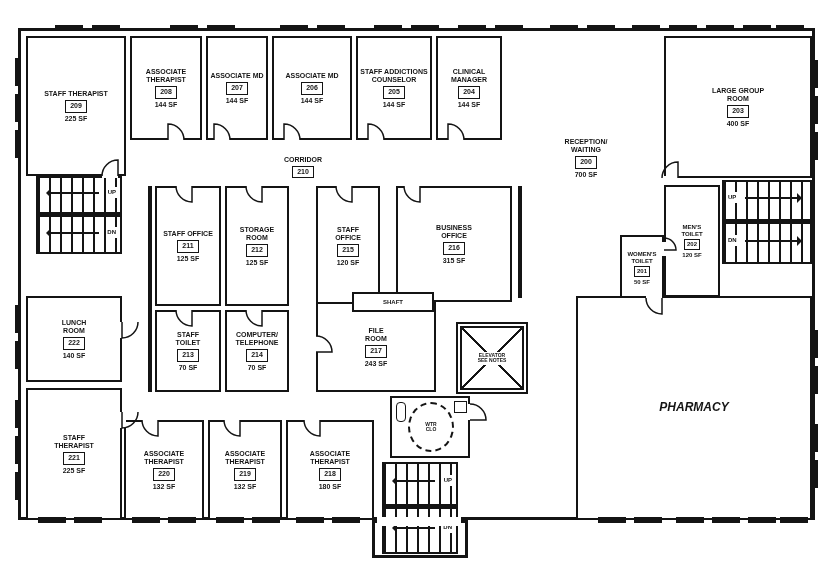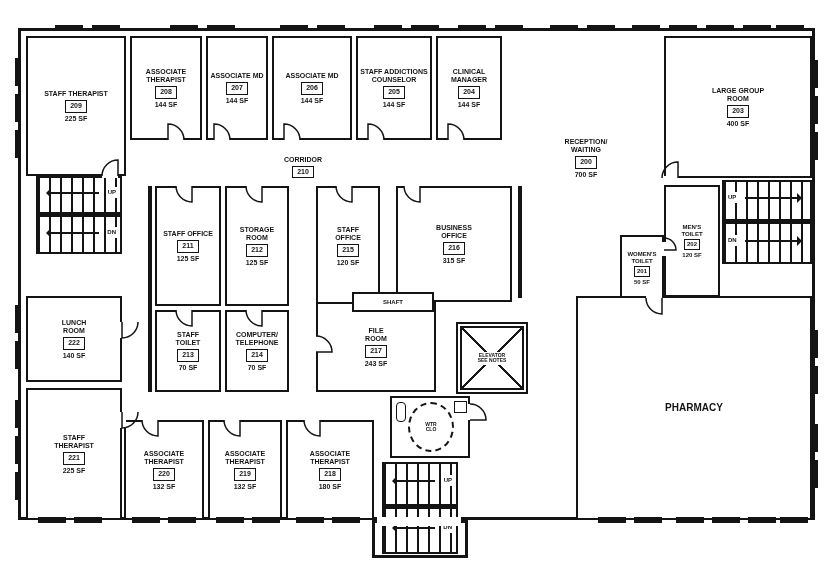--- a/index.html
+++ b/index.html
@@ -15,21 +15,21 @@
   svg.doors { position:absolute; left:0; top:0; z-index:6; pointer-events:none; }
 
   .room { position:absolute; border:2px solid #141414; background:#fff;
           display:flex; align-items:center; justify-content:center; z-index:3; }
   .room.open { border:none; background:transparent; z-index:4; }
   .rl  { display:flex; flex-direction:column; align-items:center; gap:2px;
          text-align:center; font-weight:700; color:#141414; }
   .rn  { font-size:7px; line-height:1.15; max-width:74px; }
   .rnum{ font-size:7px; border:1.5px solid #141414; padding:0 4px; line-height:1.5; background:#fff; }
   .rar { font-size:7px; }
-  .big .rn { font-size:10px; max-width:80px; }
+  .big .rn { font-size:12px; max-width:80px;font-style:italic; }
   .small .rn  { font-size:6px; max-width:40px; }
   .small .rnum{ font-size:6px; padding:0 2px; }
   .small .rar { font-size:6px; }
 
   .stairs { position:absolute; border:2px solid #141414;
             background:repeating-linear-gradient(90deg,#141414 0 2px,transparent 2px 11px);
             z-index:3; }
   .landing { position:absolute; left:-2px; right:-2px; top:46%; height:5px; background:#141414; }
   .srow { position:absolute; left:3px; right:3px; height:12px; z-index:7; }
   .sline { position:absolute; top:5px; height:2px; background:#141414; }

